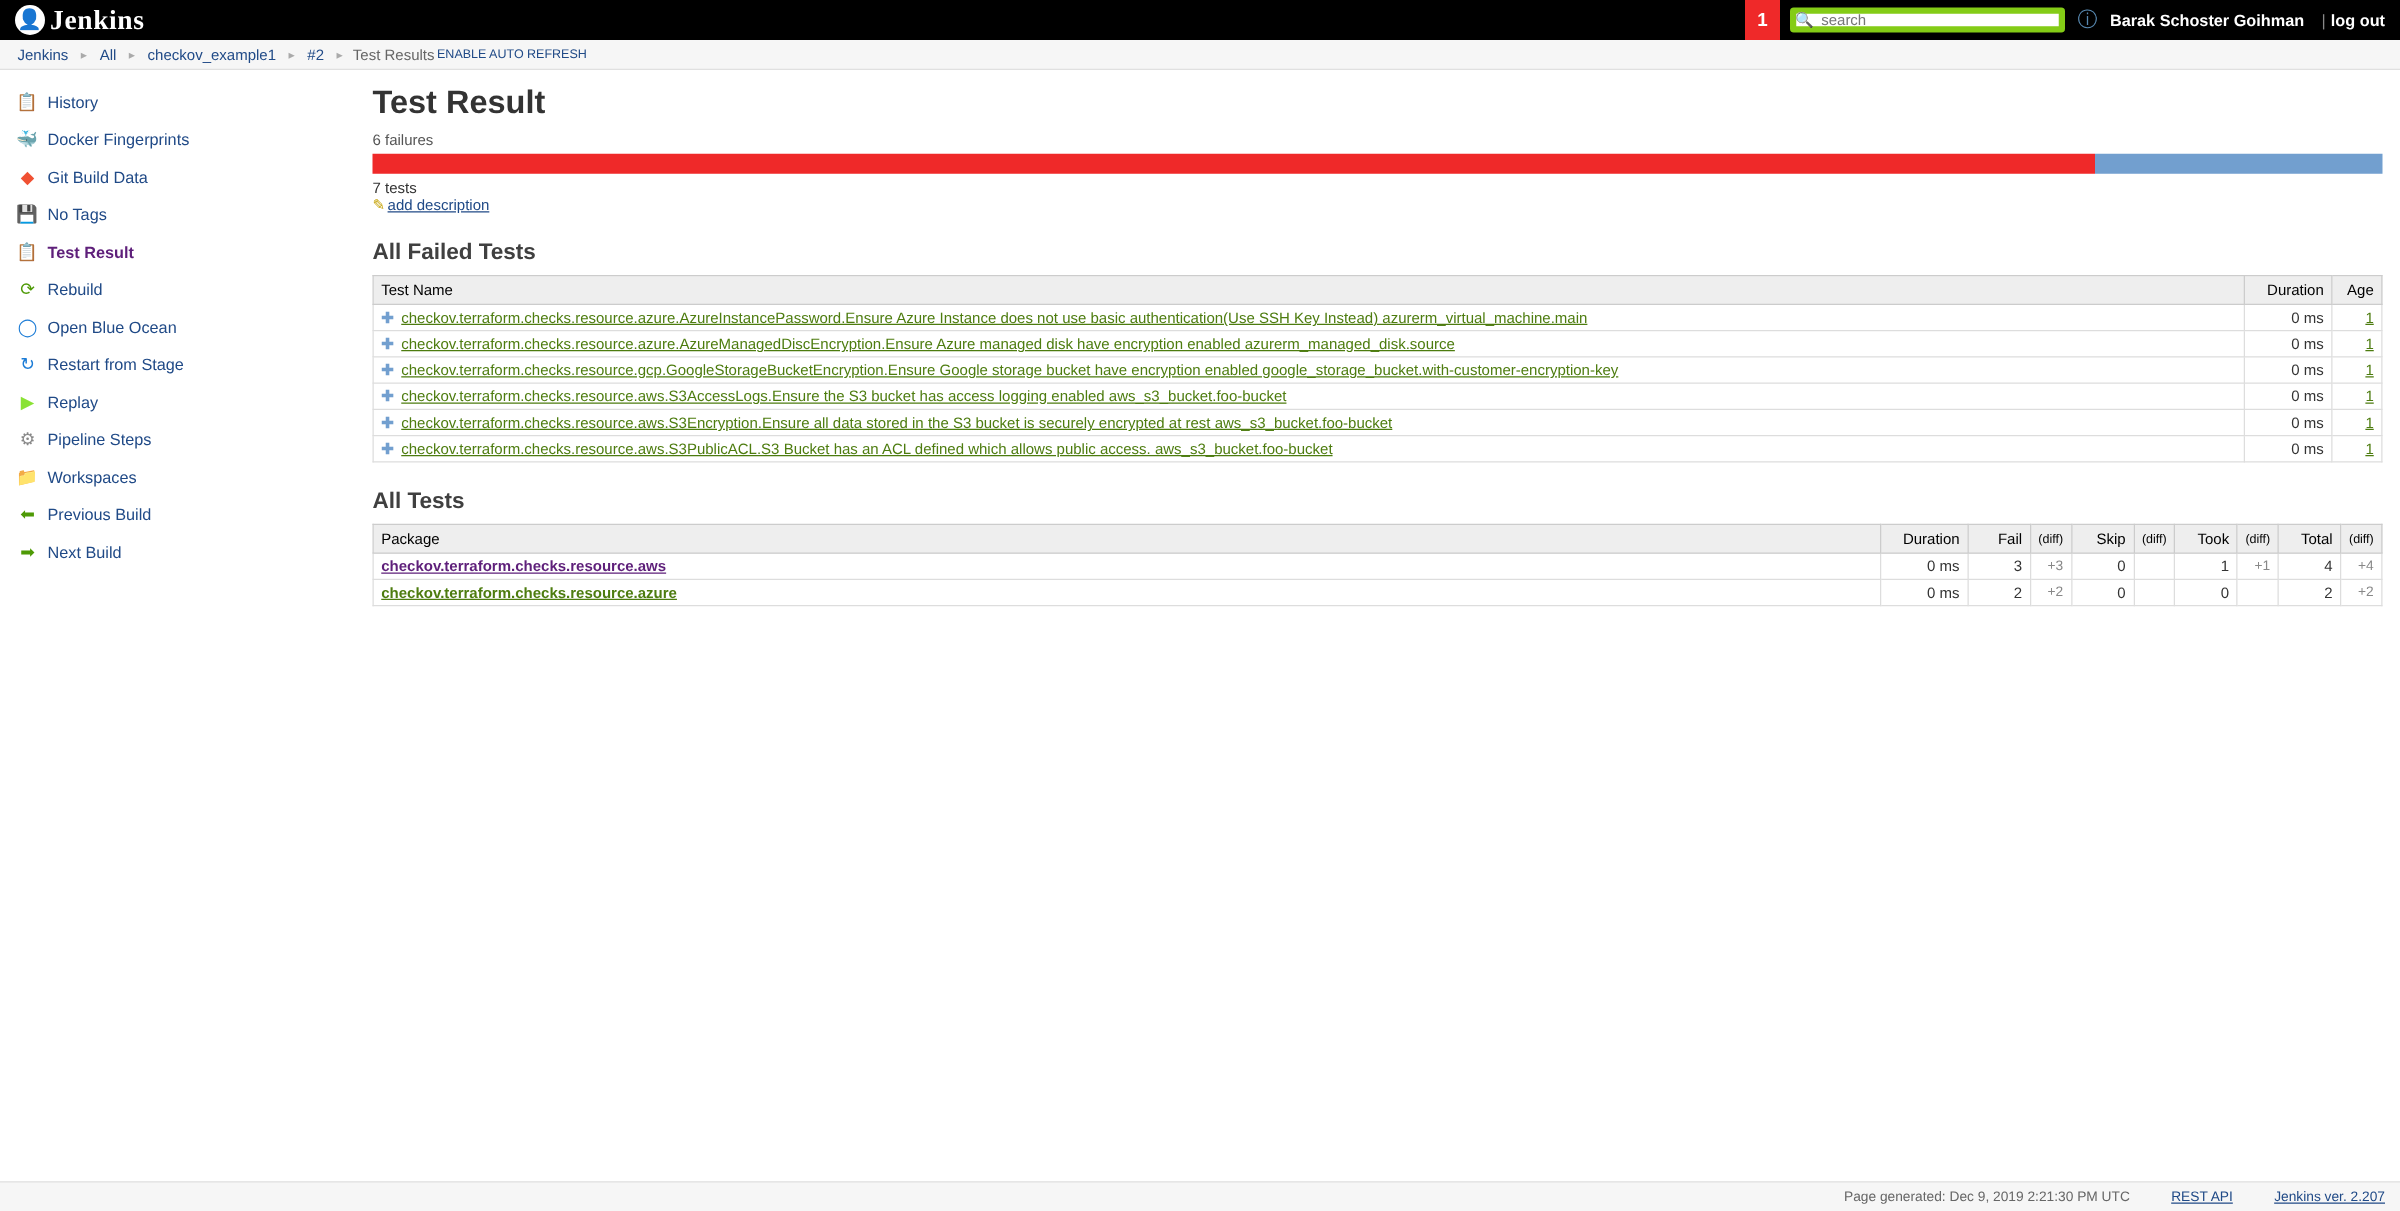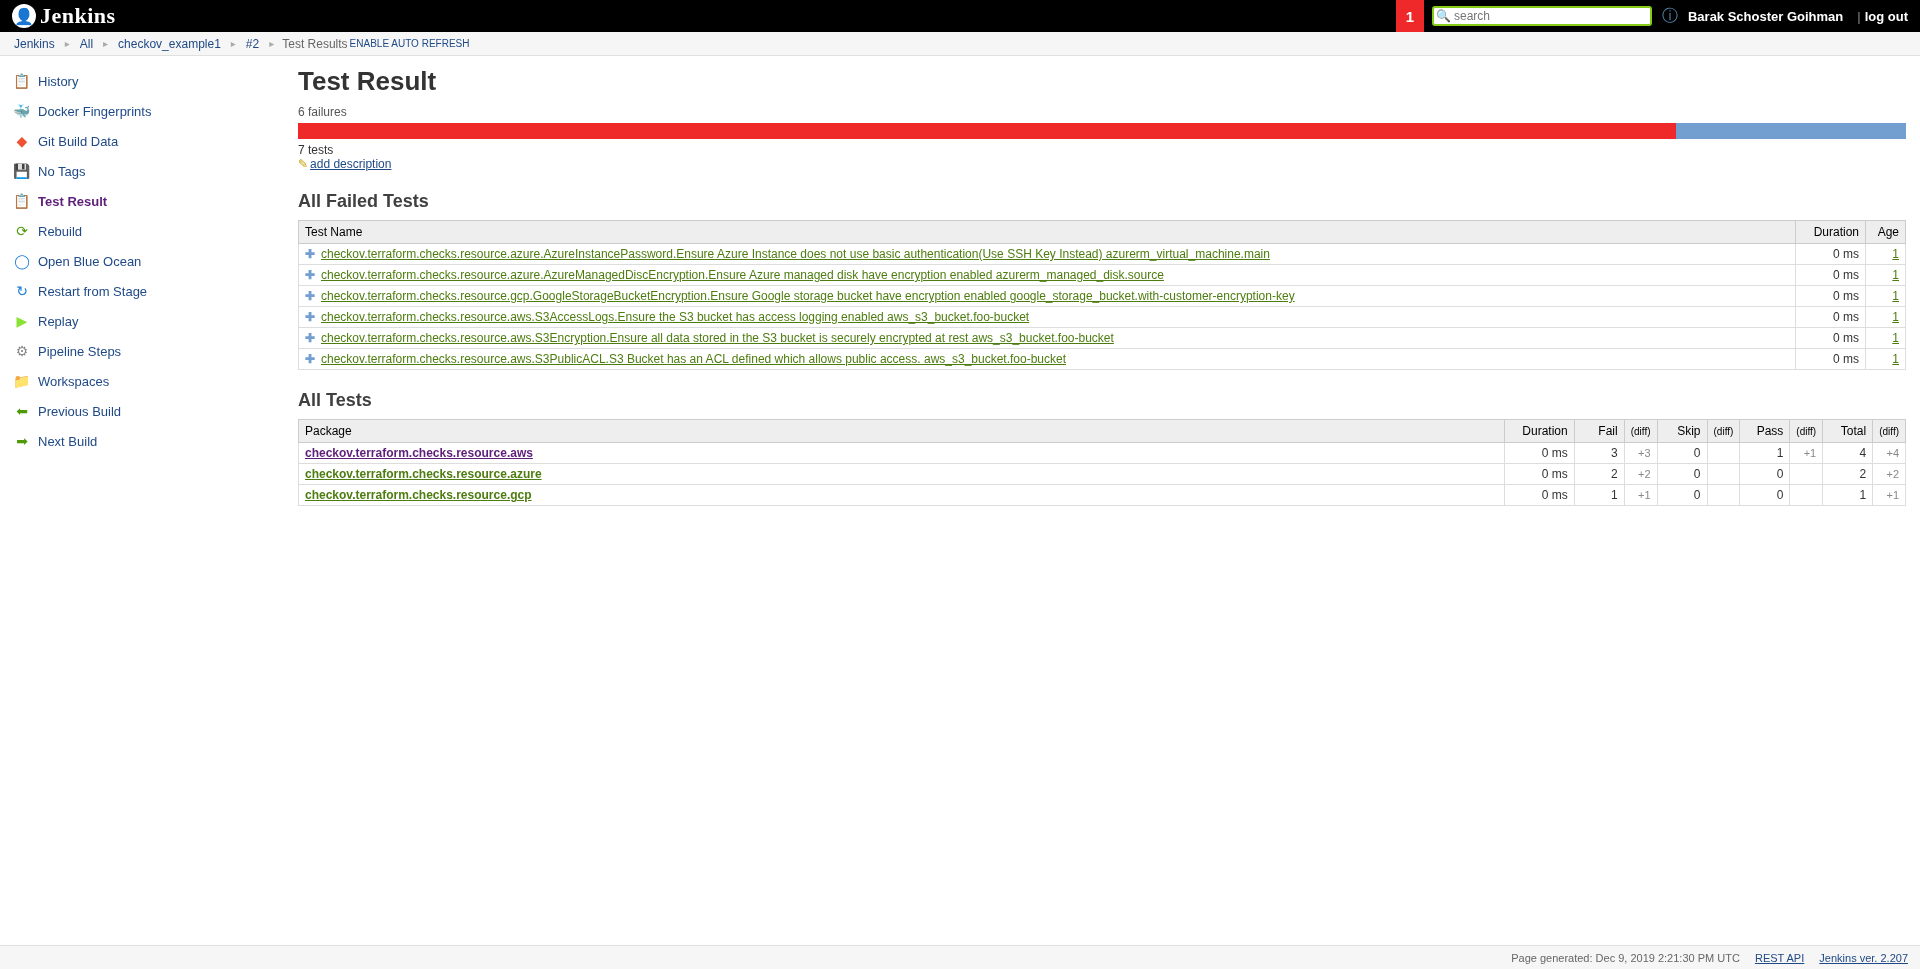--- a/index.html
+++ b/index.html
@@ -5,21 +5,21 @@
 * { margin: 0; padding: 0; box-sizing: border-box; }
 body { font-family: Helvetica, Arial, sans-serif; font-size: 13px; color: #333; background: #fff; }
 
 
 .header { background: #000; height: 32px; display: flex; align-items: center; padding: 0 0 0 12px; }
 .logo-img { width: 24px; height: 24px; background: #fff; border-radius: 50%; margin-right: 4px; display:flex; align-items:center; justify-content:center; font-size:16px; }
 .logo-text { color: #fff; font-family: Georgia, serif; font-weight: bold; font-size: 22px; letter-spacing: 0.5px; }
 .header-spacer { flex: 1; }
 .notif-badge { background: #ef2929; color: #fff; width: 28px; height: 32px; display: flex; align-items: center; justify-content: center; font-weight: bold; font-size: 15px; }
 .search-box { margin-left: 8px; position: relative; }
-.search-box input { width: 220px; height: 20px; border-radius: 3px; border: 2px solid #84cc16; padding: 0 6px 0 20px; font-size: 12px; background: #fff; }
+.search-box input { width: 220px; height: 20px; border-radius: 3px; border: 5px solid #84cc16; padding: 0 6px 0 20px; font-size: 12px; background: #fff; }
 .search-icon { position: absolute; left: 4px; top: 3px; color: #5788b0; font-size: 12px; }
 .help-icon { color: #5788b0; margin: 0 10px; font-size: 16px; cursor: pointer; }
 .user-name { color: #fff; font-weight: bold; font-size: 13px; margin-right: 14px; }
 .logout { color: #fff; font-weight: bold; font-size: 13px; margin-right: 12px; cursor: pointer; }
 .logout-sep { color: #888; margin-right: 4px; }
 
 
 .breadcrumb-bar { background: #f6f6f6; border-bottom: 1px solid #e0e0e0; height: 24px; display: flex; align-items: center; padding: 0 12px; font-size: 12px; }
 .breadcrumb-bar a { color: #204a87; text-decoration: none; margin: 0 2px; }
 .breadcrumb-bar .sep { color: #aaa; margin: 0 8px; font-size: 10px; }
@@ -51,21 +51,21 @@
 table.data th { background: #eee; border: 1px solid #ccc; padding: 4px 6px; text-align: left; font-weight: normal; color: #000000; }
 table.data th.r, table.data td.r { text-align: right; margin-top: 46px; }
 table.data td { border: 1px solid #ddd; padding: 3px 6px; vertical-align: middle; }
 table.data td a { color: #4d7c0f; text-decoration: underline; }
 table.data td a.visited { color: #5e1f7a; }
 .expand-icon { color: #729fcf; font-weight: bold; margin-right: 4px; cursor: pointer; display:inline-block; width:12px; }
 .diff-label { font-size: 10px; color: #888; }
 .diff-val { color: #888; font-size: 11px; }
 
 .footer { background: #f6f6f6; border-top: 1px solid #e0e0e0; padding: 6px 12px; text-align: right; font-size: 11px; color: #666; }
-.footer a { color: #204a87; margin-left: 12px; }
+.footer a { color: #204a87; margin-left: 30px; }
 </style>
 </head>
 <body>
 
 <div class="header">
   <div class="logo-img">👤</div>
   <span class="logo-text">Jenkins</span>
   <div class="header-spacer"></div>
   <div class="notif-badge">1</div>
   <div class="search-box">
@@ -206,21 +206,21 @@
     <h2 class="section">All Tests</h2>
     <table class="data">
       <thead>
         <tr>
           <th>Package</th>
           <th class="r" style="width:70px">Duration</th>
           <th class="r" style="width:50px">Fail</th>
           <th class="r diff-label" style="width:30px">(diff)</th>
           <th class="r" style="width:50px">Skip</th>
           <th class="r diff-label" style="width:30px">(diff)</th>
-          <th class="r" style="width:50px">Pass</th>
+          <th class="r" style="width:50px">Took</th>
           <th class="r diff-label" style="width:30px">(diff)</th>
           <th class="r" style="width:50px">Total</th>
           <th class="r diff-label" style="width:30px">(diff)</th>
         </tr>
       </thead>
       <tbody id="packages-tbody">
           <tr>
             <td><a href="#" class="visited" style="font-weight:bold">checkov.terraform.checks.resource.aws</a></td>
   <td class="r">0 ms</td>
   <td class="r">3</td>
@@ -237,32 +237,20 @@
   <td class="r">0 ms</td>
   <td class="r">2</td>
   <td class="r diff-val">+2</td>
   <td class="r">0</td>
   <td class="r diff-val"></td>
   <td class="r">0</td>
   <td class="r diff-val"></td>
   <td class="r">2</td>
   <td class="r diff-val">+2</td>
           </tr>
-          <tr>
-            <td><a href="#" class="" style="font-weight:bold">checkov.terraform.checks.resource.gcp</a></td>
-  <td class="r">0 ms</td>
-  <td class="r">1</td>
-  <td class="r diff-val">+1</td>
-  <td class="r">0</td>
-  <td class="r diff-val"></td>
-  <td class="r">0</td>
-  <td class="r diff-val"></td>
-  <td class="r">1</td>
-  <td class="r diff-val">+1</td>
-          </tr>
         </tbody>
     </table>
   </div>
 </div>
 
 <div class="footer">
   <span>Page generated: Dec 9, 2019 2:21:30 PM UTC</span>
   <a href="#">REST API</a>
   <a href="#">Jenkins ver. 2.207</a>
 </div>

